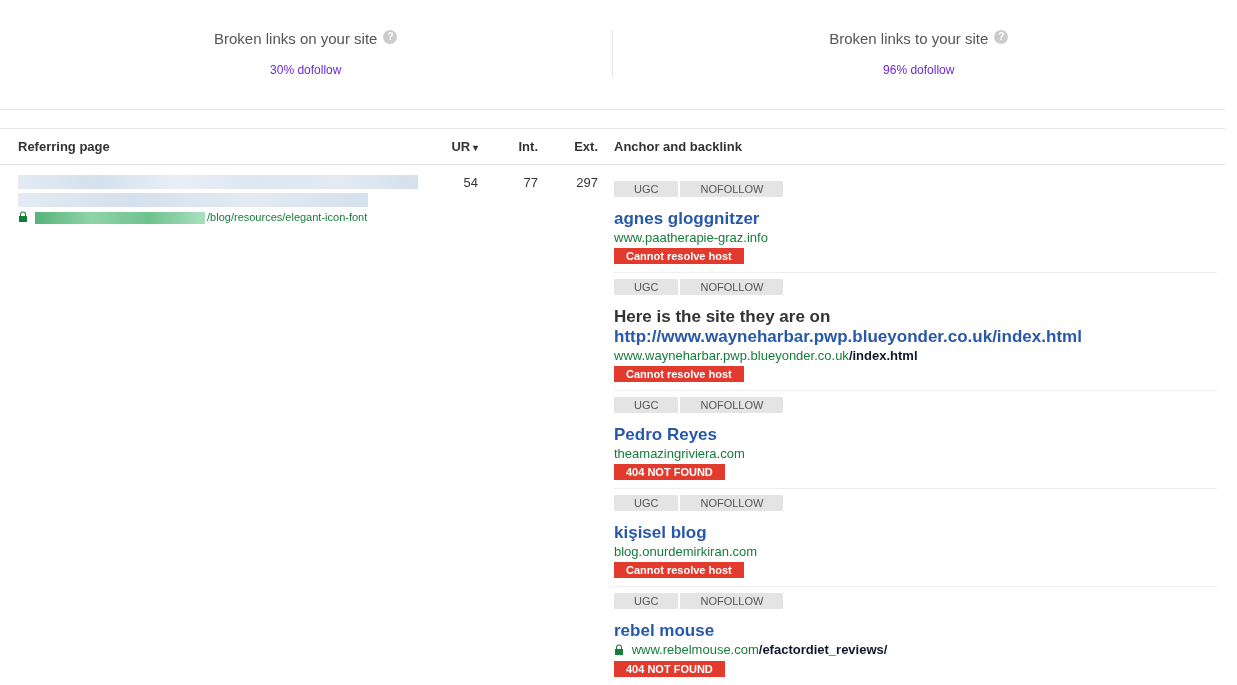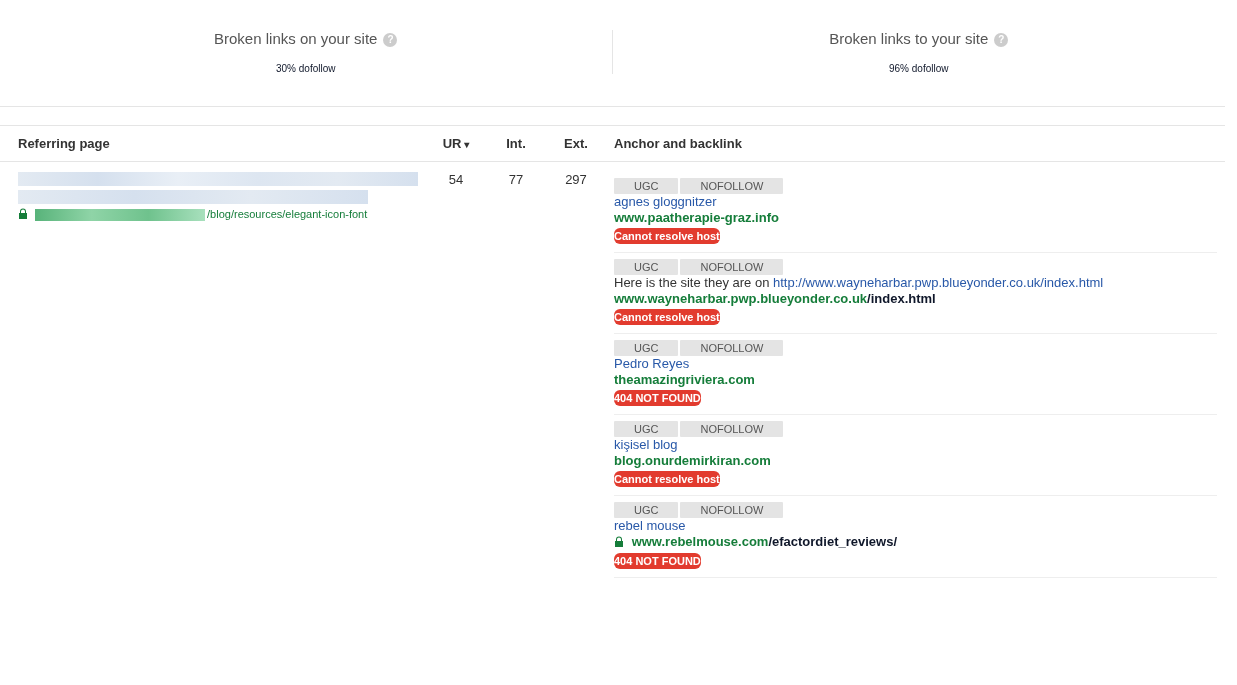--- a/index.html
+++ b/index.html
@@ -18,32 +18,32 @@
   }
   .stat-block {
     width: 50%;
     text-align: center;
   }
   .stat-block:first-child { border-right: 1px solid #e5e5e5; }
   .stat-title {
     font-size: 15px;
     color: #555;
     display: inline-flex;
-    align-items: flex-end;
+    align-items: flex-start;
     gap: 6px;
   }
   .stat-value {
     font-size: 40px;
     font-weight: 400;
     color: #222;
     margin-top: 14px;
   }
   .stat-sub {
-    font-size: 10px;
-    color: #0f172a;
+    font-size: 12px;
+    color: #6d28d9;
     margin-top: 16px;
   }
   .help-icon {
     display: inline-block;
     width: 14px; height: 14px;
     border-radius: 50%;
     background: #ccc;
     color: #fff;
     font-size: 10px;
     line-height: 14px;
@@ -74,21 +74,21 @@
   .tbl { width: 100%; border-collapse: collapse; margin-top: 18px; }
   .tbl th {
     text-align: left;
     font-weight: 600;
     font-size: 13px;
     color: #333;
     padding: 10px 8px;
     border-bottom: 1px solid #e5e5e5;
     border-top: 1px solid #e5e5e5;
   }
-  .tbl th.num, .tbl td.num { text-align: center; }
+  .tbl th.num, .tbl td.num { text-align: right; }
   .tbl th:first-child, .tbl td:first-child { padding-left: 18px; }
   .tbl td {
     vertical-align: top;
     padding: 10px 8px;
     font-size: 13px;
   }
   .col-ref { width: 425px; }
   .col-ur  { width: 60px; }
   .col-int { width: 60px; }
   .col-ext { width: 60px; }
@@ -118,38 +118,39 @@
     display:inline-block;
     background:#e4e4e4;
     color:#555;
     font-size:11px;
     padding:2px 20px;
     margin-right:2px;
     border-radius:1px;
   }
   .anchor-text {
     color:#2858a8;
-    font-size:13px;
-    margin-top:0;
+    font-size:17px;
+    margin-top:12px;
+    font-weight:bold;
   }
   .backlink-url {
     font-size:13px;
     margin-top:1px;
   }
-  .backlink-url .dom { color:#157d3a; font-weight:bold;margin-top:39px; }
+  .backlink-url .dom { color:#157d3a; font-weight:normal;margin-top:39px; }
   .backlink-url .path { color:#0f172a; font-weight:bold; }
   .err-badge {
     display:inline-block;
     background:#e23b2e;
     color:#fff;
     font-size:11px;
     font-weight:bold;
-    padding:2px 0;
+    padding:2px 12px;
     margin-top:3px;
-    border-radius:6px;
+    border-radius:0;
   }
   .anchor-link { color:#2858a8; }
   
   ::-webkit-scrollbar { width:12px; }
   ::-webkit-scrollbar-thumb { background:#bbb; border-radius:6px; }
 </style>
 </head>
 <body>
 
 <div class="container">

